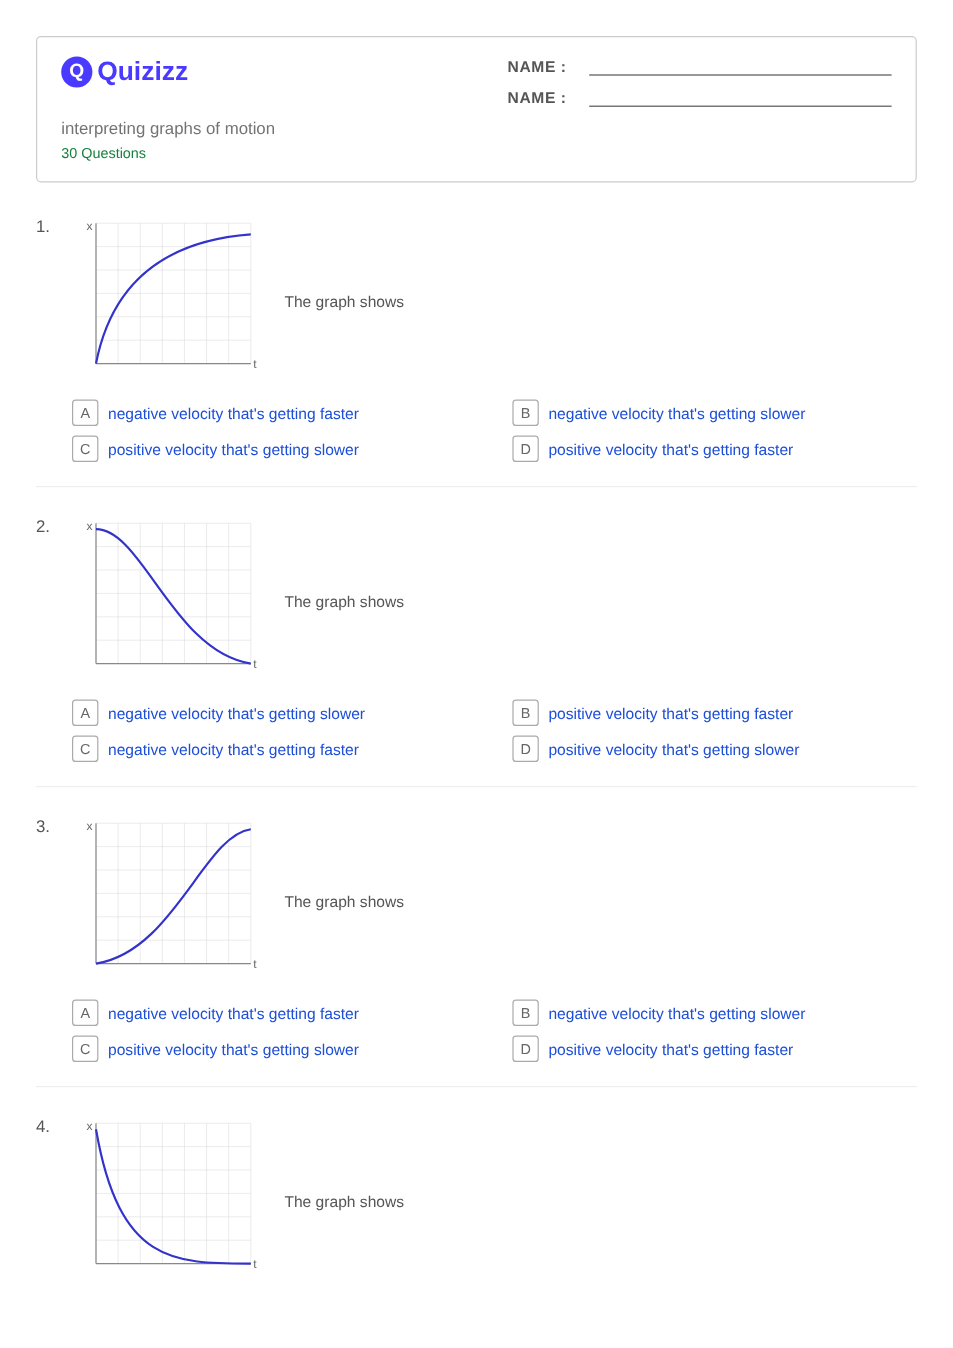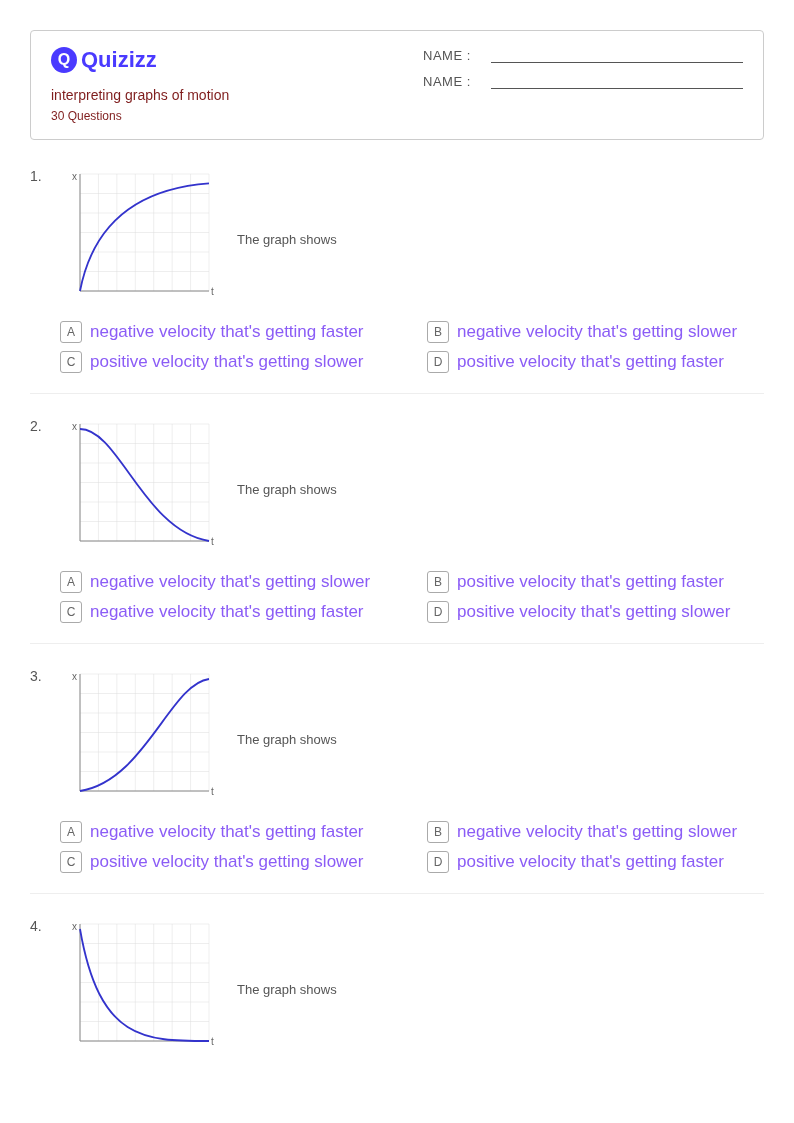--- a/index.html
+++ b/index.html
@@ -46,43 +46,43 @@
       display: inline-flex;
       align-items: center;
       justify-content: center;
       font-size: 16px;
       font-weight: bold;
       margin-right: 2px;
     }
 
     .quiz-title {
       font-size: 14px;
-      color: #7f1d1d;
-      margin-top: 8px;
+      color: #737373;
+      margin-top: 20px;
     }
     .quiz-subtitle {
       font-size: 12px;
-      color: #7f1d1d;
+      color: #15803d;
     }
 
     .header-right {
       display: flex;
       flex-direction: column;
       gap: 10px;
       min-width: 320px;
     }
 
     .field-row {
       display: flex;
       align-items: center;
       gap: 8px;
     }
     .field-label {
       font-size: 13px;
-      font-weight: normal;
+      font-weight: bold;
       color: #555;
       min-width: 60px;
       letter-spacing: 0.5px;
     }
     .field-line {
       flex: 1;
       border-bottom: 1.5px solid #555;
       height: 16px;
     }
 
@@ -150,22 +150,22 @@
       height: 22px;
       display: flex;
       align-items: center;
       justify-content: center;
       font-size: 12px;
       color: #666;
       flex-shrink: 0;
     }
 
     .option-text {
-      font-size: 17px;
-      color: #8b5cf6;
+      font-size: 13px;
+      color: #1d4ed8;
     }
 
     .divider {
       border: none;
       border-top: 1px solid #eee;
       margin: 10px 0 18px 0;
     }
 
     .grid-line {
       stroke: #ddd;

